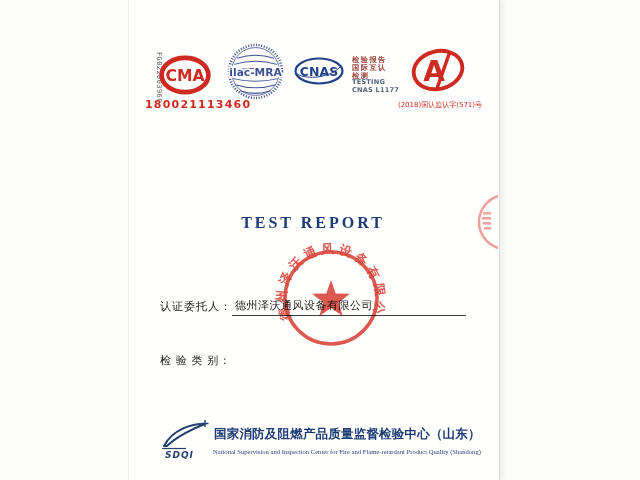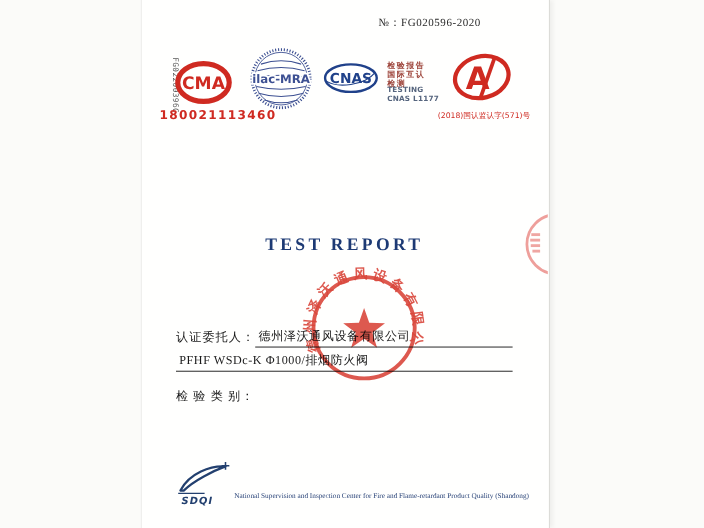--- a/index.html
+++ b/index.html
@@ -47,21 +47,20 @@
   .org-en{position:absolute;left:213px;top:448px;font-size:6.6px;color:#2a4478;
           font-family:"Liberation Serif",serif;white-space:nowrap;}
 </style>
 </head>
 <body>
 
 <div class="stage">
 
   <div class="paper"></div>
 
-  <div class="report-no"><span>№：</span><span>FG020596-2020</span></div>
 
   <div class="side-code">
     <span>FG02200396C</span>
   </div>
 
   <svg class="cma-svg" viewBox="0 0 50 38">
     <ellipse cx="25" cy="19" rx="22.5" ry="16.5" fill="none" stroke="#cf2a21" stroke-width="4.5"></ellipse>
     <text x="25" y="25" text-anchor="middle" font-size="15" font-weight="bold" fill="#cf2a21">CMA</text>
   </svg>
   <div class="cma-number">180021113460</div>
@@ -100,21 +99,20 @@
   </svg>
   <div class="cal-caption">(2018)国认监认字(571)号</div>
 
   <div class="title-en">TEST REPORT</div>
 
   <div class="field" id="field1">
     <span class="label">认证委托人：</span>
     <span class="value">德州泽沃通风设备有限公司</span>
   </div>
   <div class="field" id="field2">
-    <span class="value">PFHF WSDc-K Φ1000/排烟防火阀</span>
   </div>
   <div class="field" id="field3">
     <span class="label">检 验 类 别：</span>
   </div>
 
   <svg class="seal-svg" viewBox="0 0 118 118">
     <defs>
       <path id="sealArc" d="M 21,83 A 45,45 0 1 1 97,83" fill="none"></path>
     </defs>
     <circle cx="59" cy="59" r="46" fill="none" stroke="#d6372b" stroke-width="3.5" opacity="0.9"></circle>
@@ -133,15 +131,16 @@
       <rect x="7" y="34" width="7" height="2.6"></rect>
     </g>
   </svg>
 
   <svg class="sdqi-svg" viewBox="0 0 56 42">
     <path d="M8,27 C16,11 36,4 49,5 C38,9 20,18 11,27 Z" fill="none" stroke="#23406f" stroke-width="2" stroke-linejoin="round"></path>
     <path d="M49,1 v7 M45.5,4.5 h7" stroke="#23406f" stroke-width="1.4"></path>
     <path d="M6,29.5 H30" stroke="#23406f" stroke-width="1.2"></path>
     <text x="9" y="39" font-size="9" font-weight="bold" font-style="italic" fill="#23406f" letter-spacing="1">SDQI</text>
   </svg>
+  <div class="org-cn">国家消防及阻燃产品质量监督检验中心（山东）</div>
   <div class="org-en">National Supervision and Inspection Center for Fire and Flame-retardant Product Quality (Shandong)</div>
 
 </div>
 
 </body></html>

